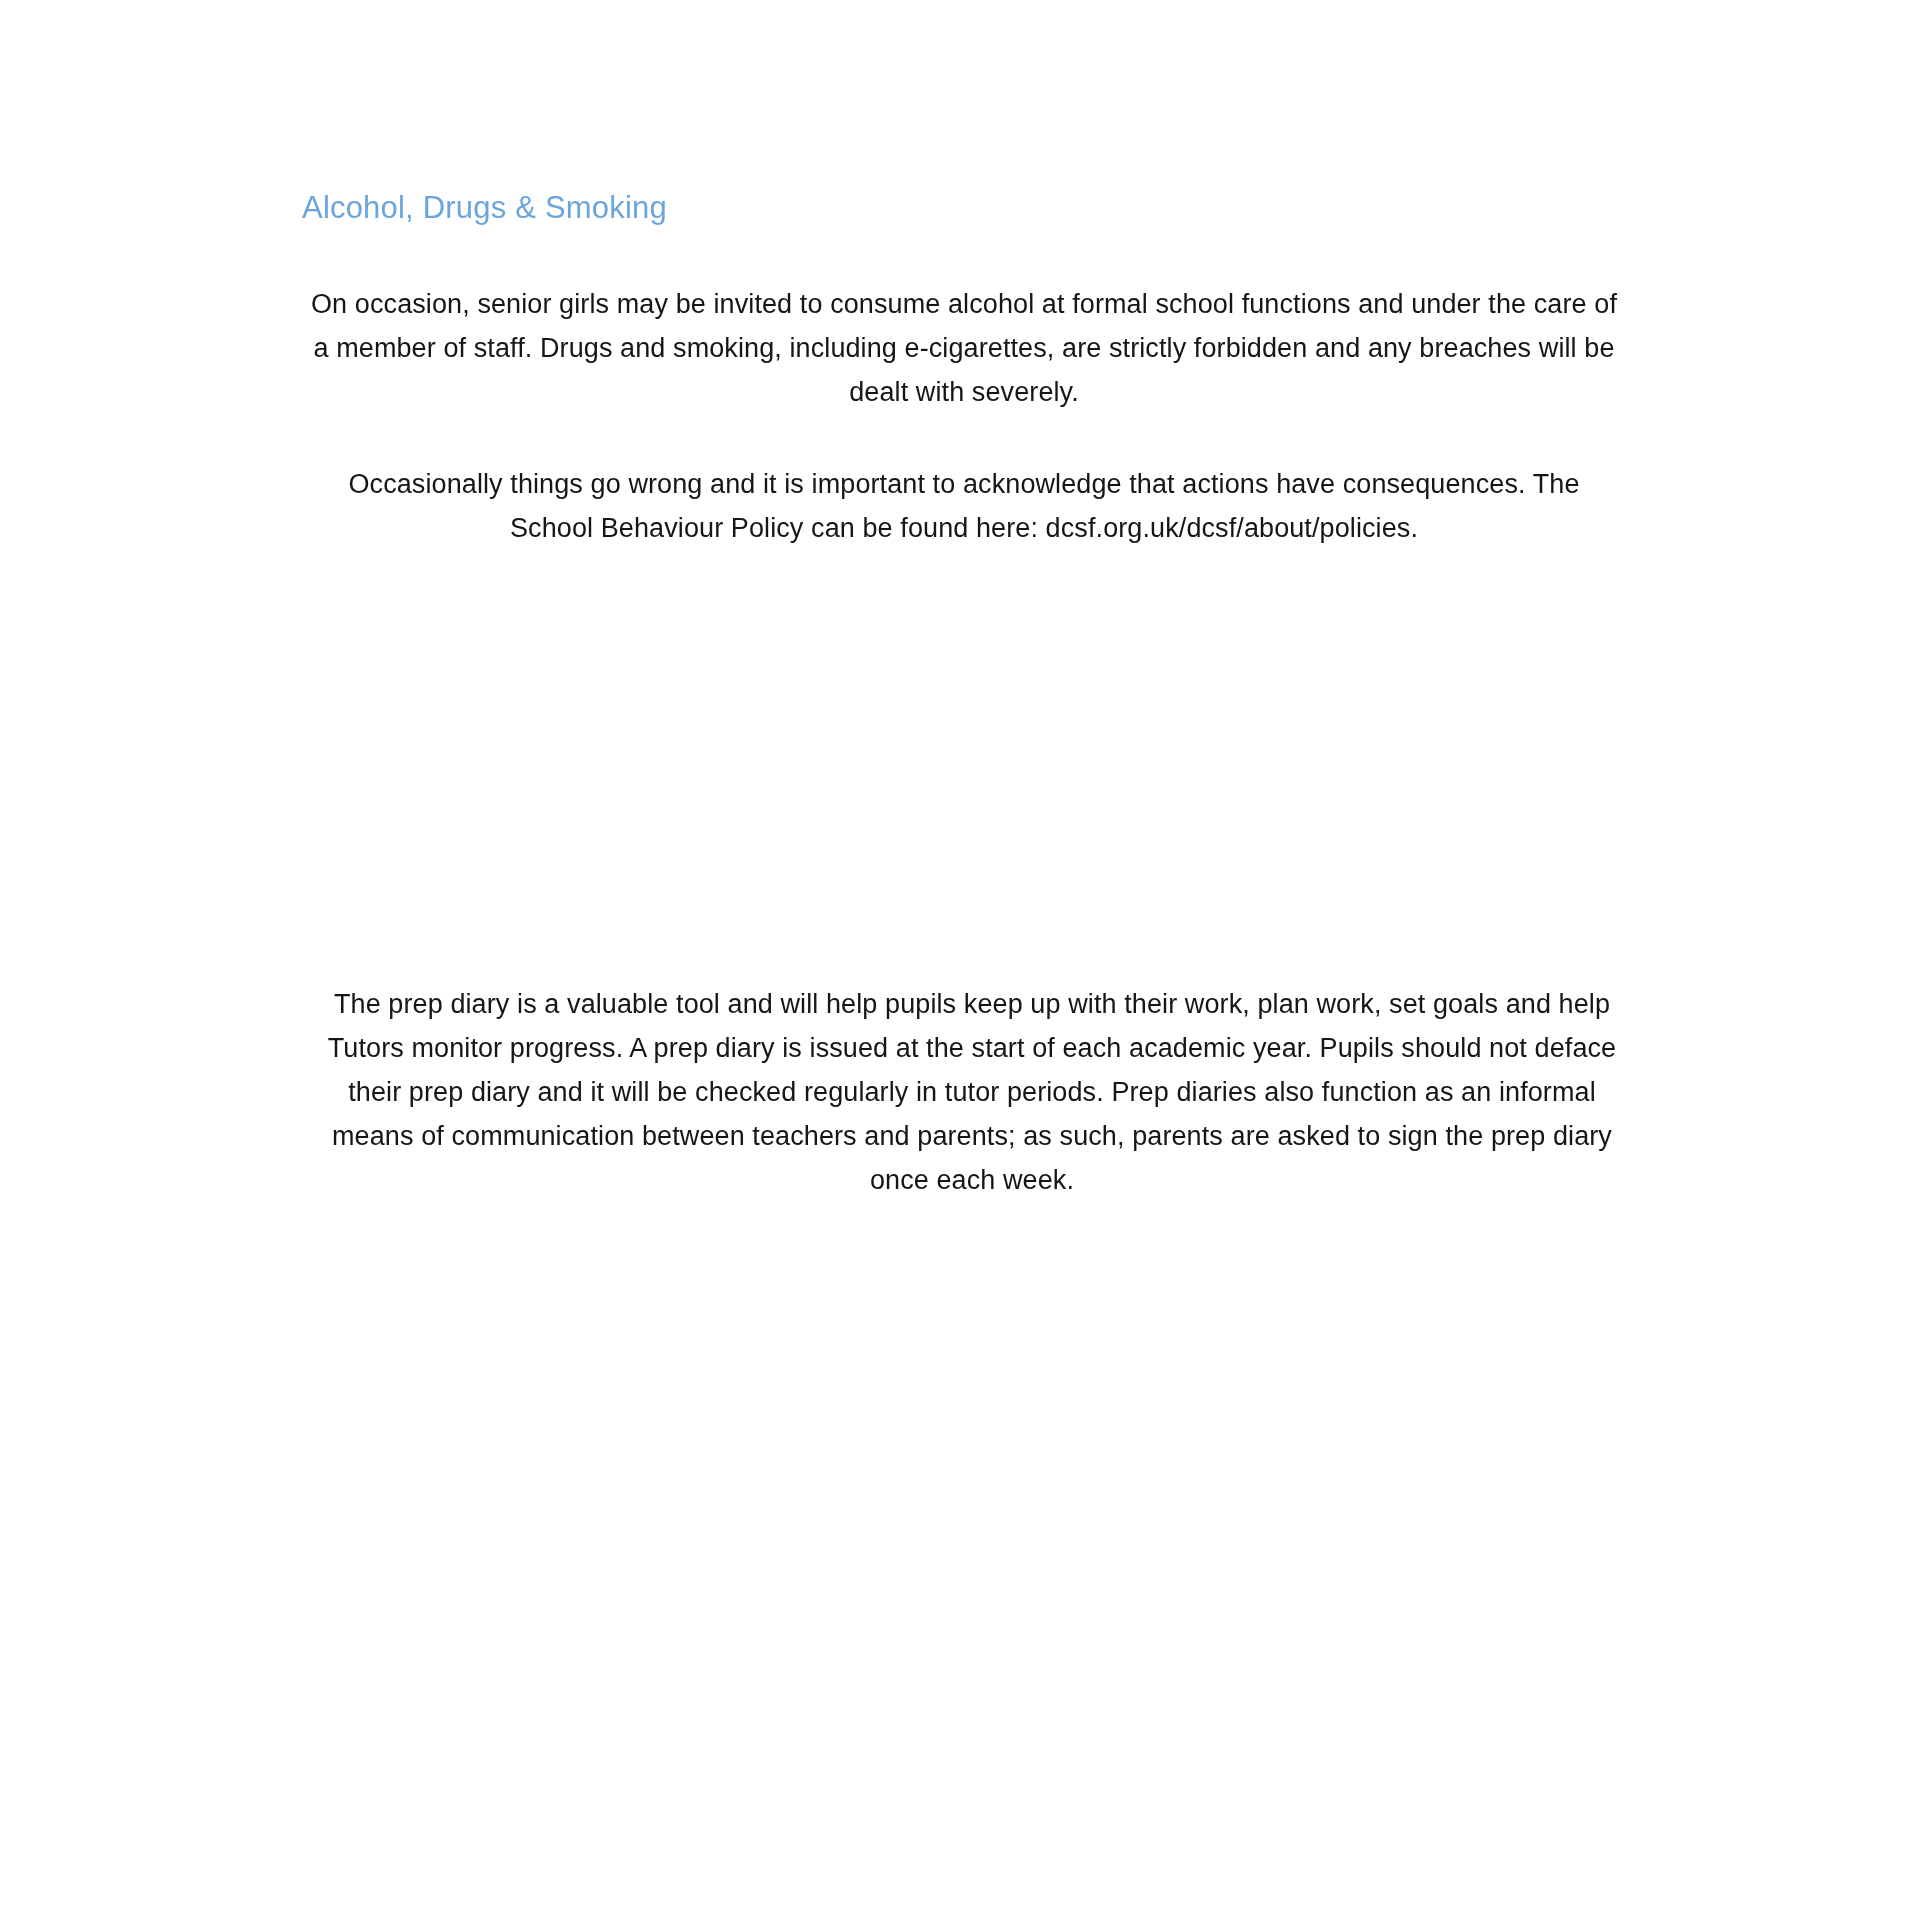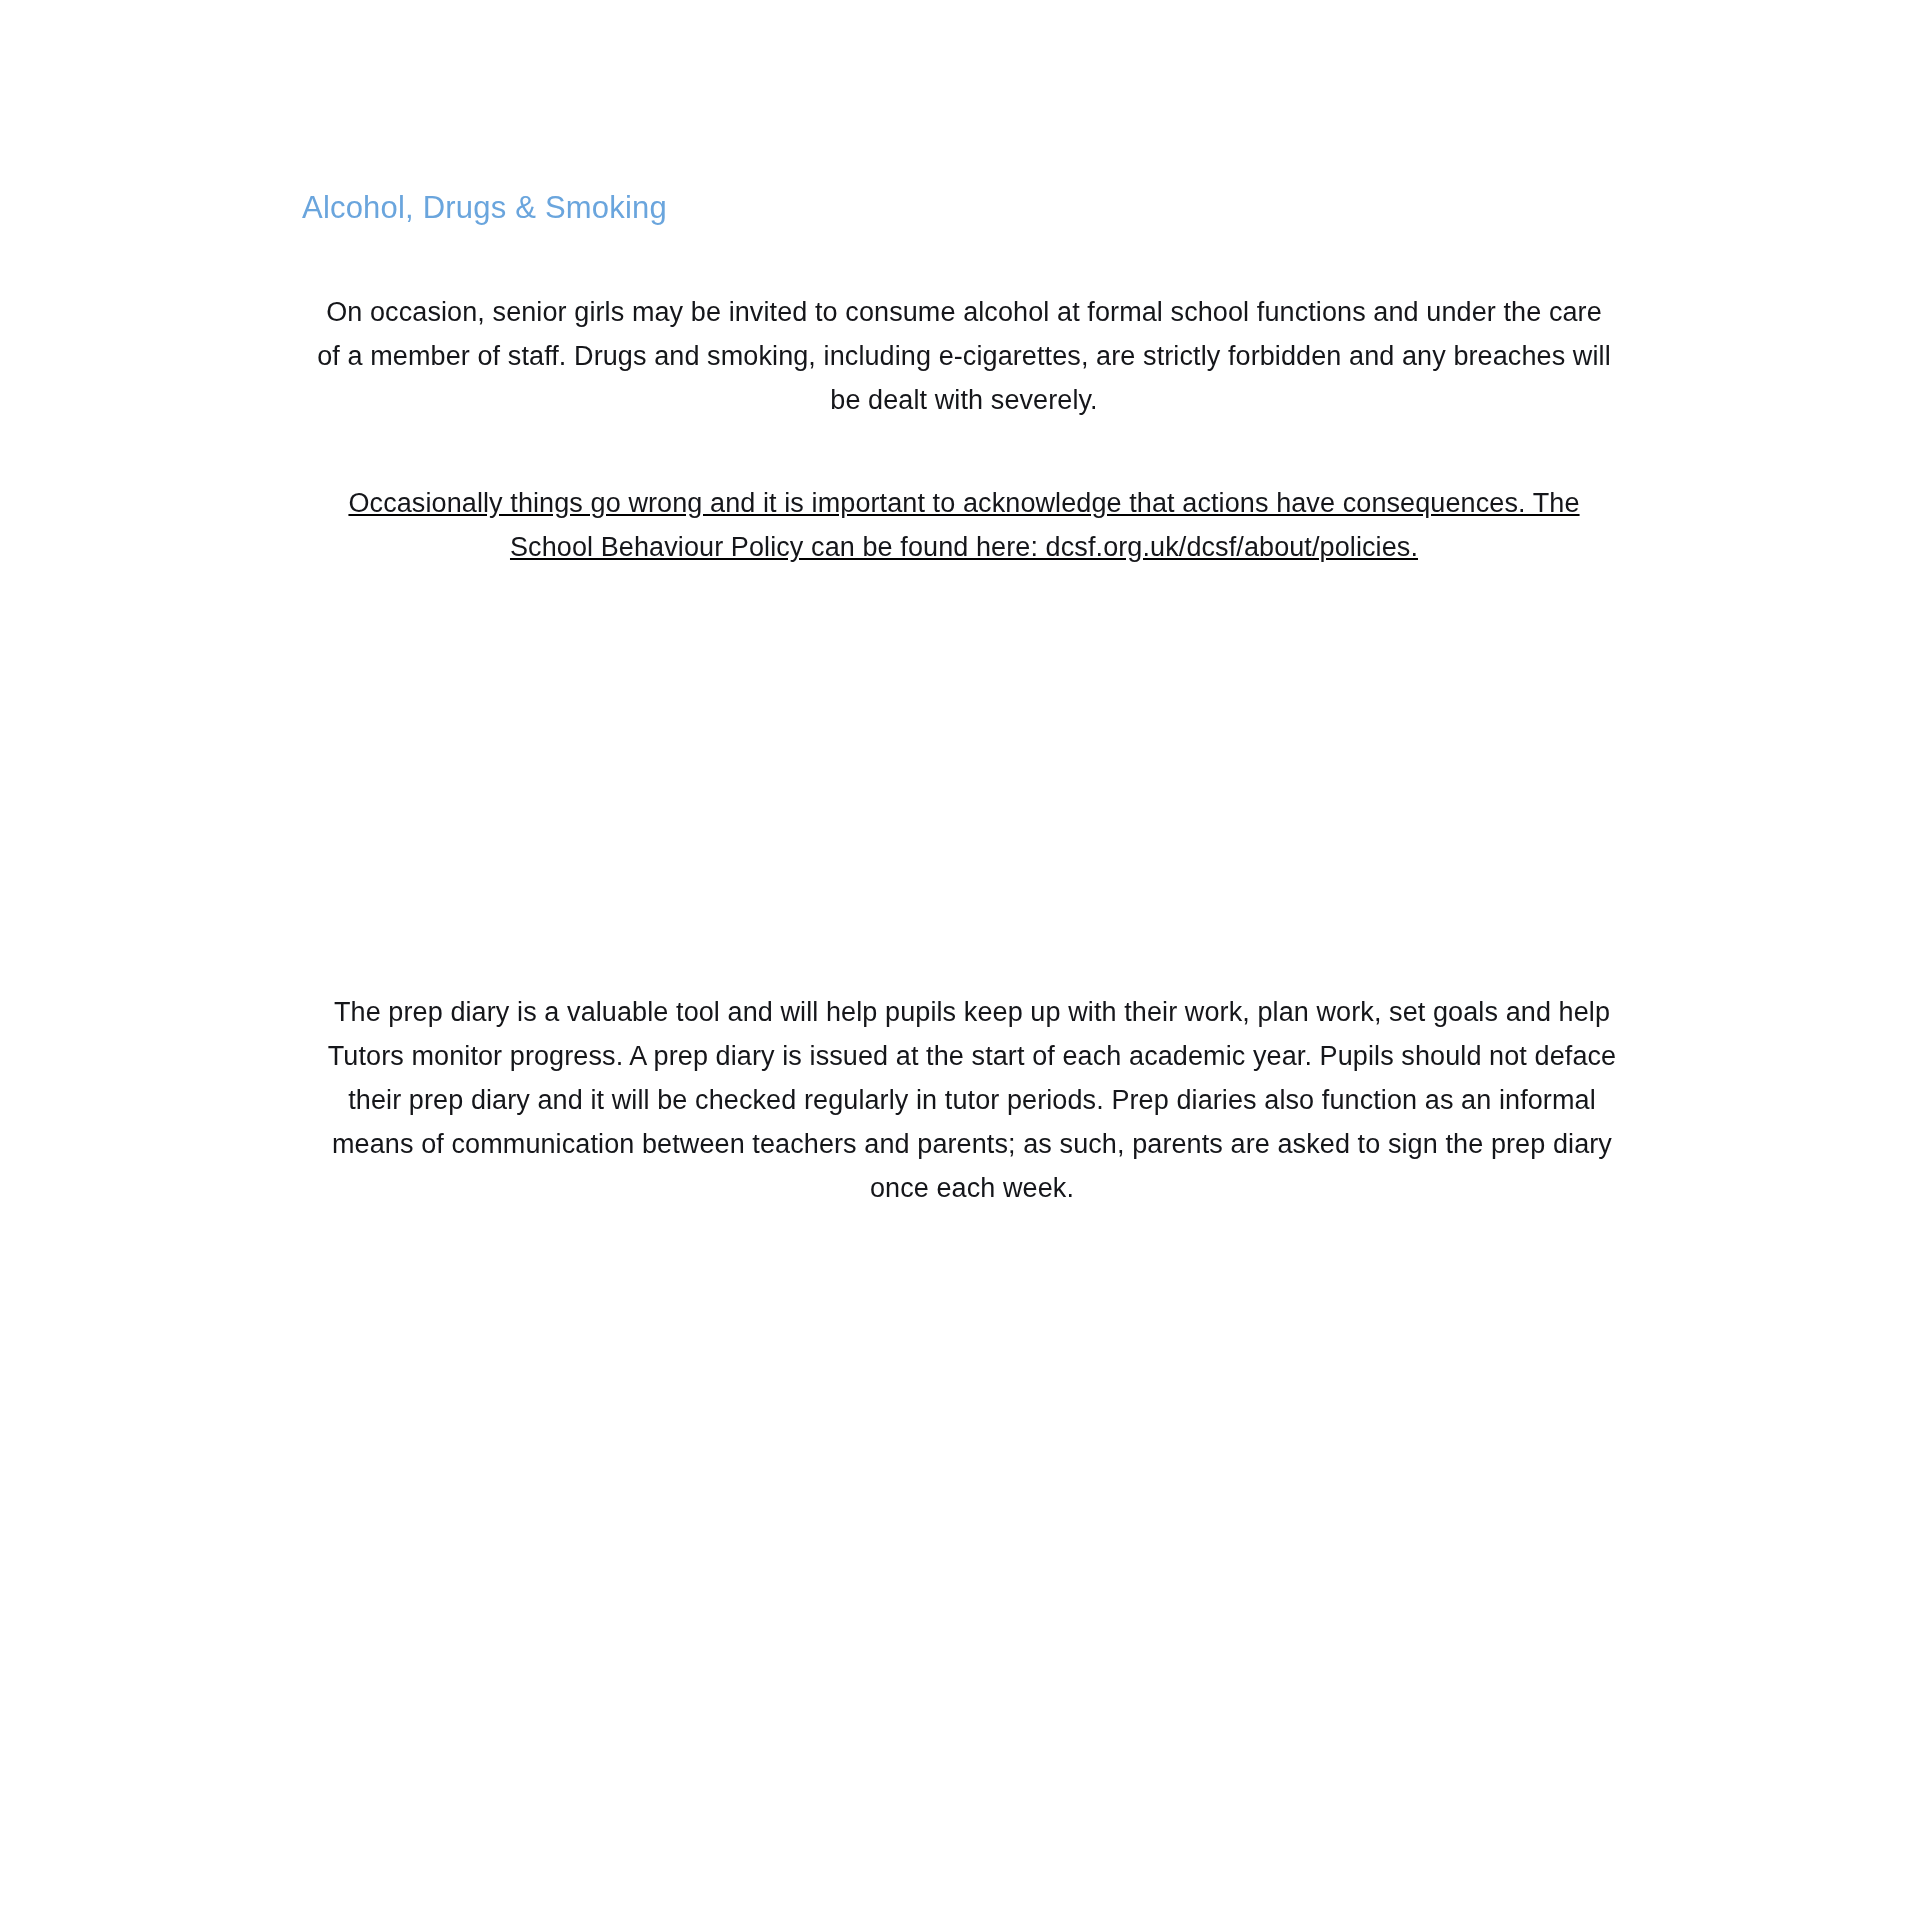--- a/index.html
+++ b/index.html
@@ -35,27 +35,27 @@
   }
 
   .body-text {
     text-align: center;
     color: #15161a;
     font-family: "Liberation Sans", sans-serif;
     font-weight: 400;
     font-size: 27px;
     line-height: 44px;
     letter-spacing: 0.1px;
-    margin: 12px;
+    margin: 4px;
   }
 
   
   .block-alcohol-heading { position: absolute; left: 302px; top: 189px;  width: 1324px; }
   .block-alcohol-p1      { position: absolute; left: 302px; top: 278px;  width: 1324px; }
-  .block-alcohol-p2      { position: absolute; left: 302px; top: 469px;  width: 1324px; text-decoration: underline; }
+  .block-alcohol-p2      { position: absolute; left: 302px; top: 458px;  width: 1324px; }
 
   .block-prep-heading    { position: absolute; left: 302px; top: 880px; width: 1324px; }
   .block-prep-p1         { position: absolute; left: 310px; top: 978px; width: 1324px; }
 
   
   .footer-ornament {
     position: absolute;
     left: 0;
     top: 1655px;
     width: 1926px;

